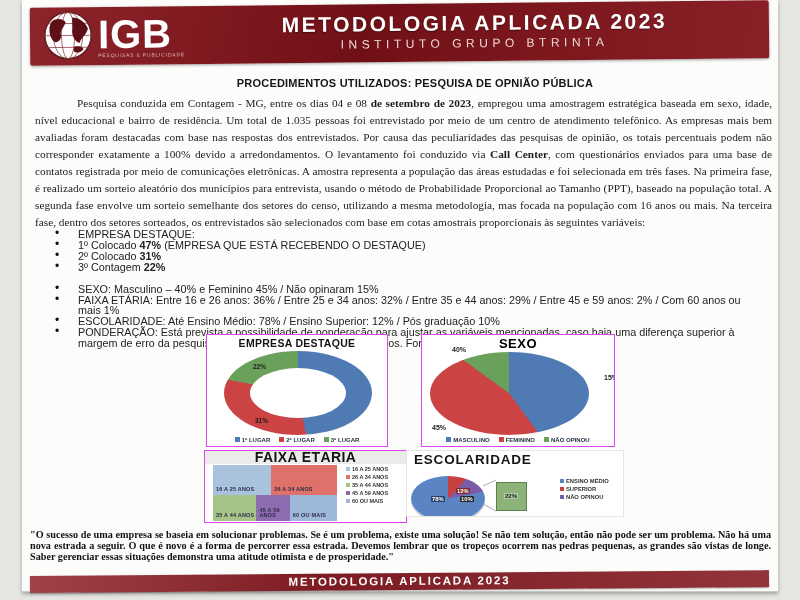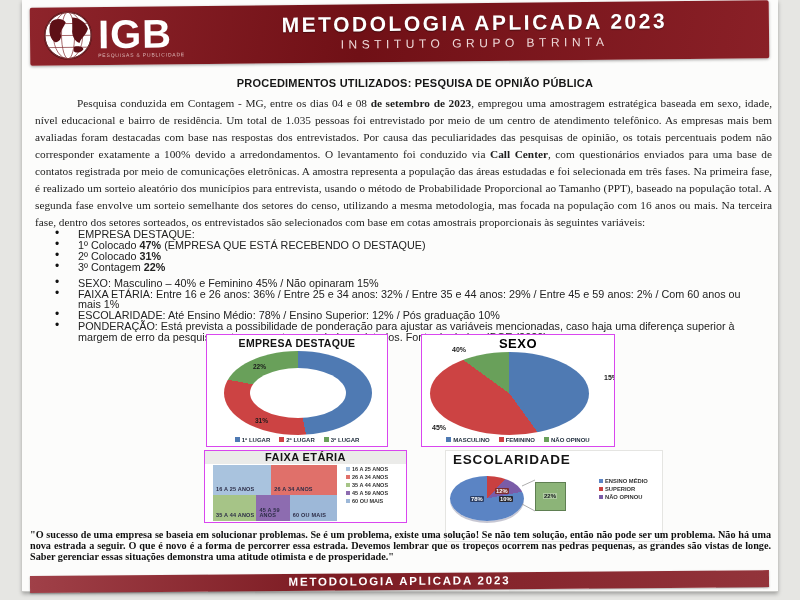--- a/index.html
+++ b/index.html
@@ -20,21 +20,21 @@
   .head-center { position:absolute; left:165px; right:15px; top:8px; text-align:center; color:#fff; }
   .head-title { font-size:21px; font-weight:bold; letter-spacing:2.5px; text-shadow:0 1px 1px rgba(0,0,0,.4); white-space:nowrap; }
   .head-sub { font-size:12px; letter-spacing:4.5px; color:#eed8d8; margin-top:1px; white-space:nowrap; }
 
   
   .doc-title { position:absolute; top:77px; left:60px; right:30px; text-align:center; font-size:11px; font-weight:bold; letter-spacing:.2px; color:#161616; }
   .par { position:absolute; top:95px; left:35px; width:737px; font-family:"Liberation Serif", serif; font-size:11.3px; line-height:17px; text-align:justify; color:#1d1d1d; text-indent:42px; }
   .bullets { position:absolute; top:229px; left:53px; width:706px; font-size:10.8px; line-height:10.4px; color:#222; }
   .bi { position:relative; padding-left:25px; margin-bottom:.5px; }
   .bi::before { content:"\2022"; position:absolute; left:2px; top:-1px; font-size:12px; color:#111; }
-  .bi.gap { margin-top:6px; }
+  .bi.gap { margin-top:12px; }
 
   
   .card { position:absolute; background:#fff; border:1px solid #d946ef; overflow:hidden; }
   .pl { position:absolute; font-weight:bold; font-size:6.5px; color:#1a1a1a; white-space:nowrap; }
   .legend-row { position:absolute; bottom:3px; left:0; right:0; display:flex; justify-content:center; align-items:center; gap:9px; font-size:6px; font-weight:bold; color:#22303f; white-space:nowrap; }
   .sw { width:5px; height:5px; display:inline-block; margin-right:2px; flex:none; }
 
   #card1 { left:206px; top:334px; width:182px; height:113px; }
   .c-title1 { text-align:center; font-size:10.5px; font-weight:bold; letter-spacing:.3px; margin-top:2px; color:#141414; }
   .donut { position:absolute; left:17px; top:16px; width:148px; height:84px; border-radius:50%; }
@@ -43,31 +43,31 @@
   #card1 .pl2 { left:48px; top:82px; }
 
   #card2 { left:421px; top:334px; width:194px; height:113px; }
   .c-title2 { text-align:center; font-size:13px; font-weight:bold; letter-spacing:.5px; margin-top:1px; color:#000000; }
   .pie2 { position:absolute; left:8px; top:17px; width:159px; height:83px; border-radius:50%; }
   #card2 .pl1 { left:30px; top:11px; font-size:7px; }
   #card2 .pl2 { left:10px; top:89px; font-size:7px; }
   #card2 .pl3 { right:-4px; top:39px; font-size:7px; }
 
   #card3 { left:204px; top:450px; width:203px; height:73px; }
-  .c3-titlebar { height:13px; background:#ebebe9; text-align:center; font-size:11px; font-weight:bold; letter-spacing:.4px; line-height:13px; color:#141414; }
+  .c3-titlebar { height:13px; background:#ebebe9; text-align:center; font-size:14px; font-weight:bold; letter-spacing:.4px; line-height:13px; color:#141414; }
   .tmap { position:absolute; left:8px; top:14px; width:124px; height:56px; font-size:5.5px; font-weight:bold; }
   .tr1 { height:30px; display:flex; } .tr2 { height:26px; display:flex; }
   .tm { position:relative; }
   .tm span { position:absolute; left:3px; bottom:2px; letter-spacing:.2px; color:#2c2c46; line-height:5.6px; }
   .tmA { width:47%; } .tmB { width:53%; } .tmC { width:35%; } .tmD { width:27%; } .tmE { width:38%; }
   .c3-legend { position:absolute; left:141px; top:15px; font-size:5.5px; color:#333; font-weight:bold; }
   .lrow { display:flex; align-items:center; margin-bottom:2px; white-space:nowrap; }
   .sw4 { width:4px; height:4px; margin-right:2px; flex:none; }
 
-  #card4 { left:445px; top:450px; width:218px; height:92px; border-color:#e5e5e2; }
+  #card4 { left:406px; top:450px; width:218px; height:67px; border-color:#e5e5e2; }
   .c4-title { position:absolute; left:7px; top:1px; font-size:13.5px; font-weight:bold; letter-spacing:.8px; color:#161616; }
   .pie4 { position:absolute; left:4px; top:25px; width:74px; height:45px; border-radius:50%; box-shadow:0 2px 0 rgba(30,30,80,.25); }
   .chip { position:absolute; font-size:5.8px; font-weight:bold; color:#fff; padding:0 1px; border-radius:1px; white-space:nowrap; }
   .c78 { left:24px; top:45px; background:rgba(30,45,80,.8); }
   .c12 { left:49px; top:37px; background:#7d2d2d; }
   .c10 { left:53px; top:45px; background:#26262e; }
   .callout-svg { position:absolute; left:76px; top:27px; }
   .gbox { position:absolute; left:89px; top:31px; width:31px; height:29px; border:1px solid #5f7f52; }
   .chip22 { position:absolute; left:7px; top:10px; font-size:6px; font-weight:bold; color:#14181c; background:rgba(255,255,255,.3); padding:0 1px; }
   .c4-legend { position:absolute; left:153px; top:27px; font-size:5.8px; font-weight:bold; color:#333; }

